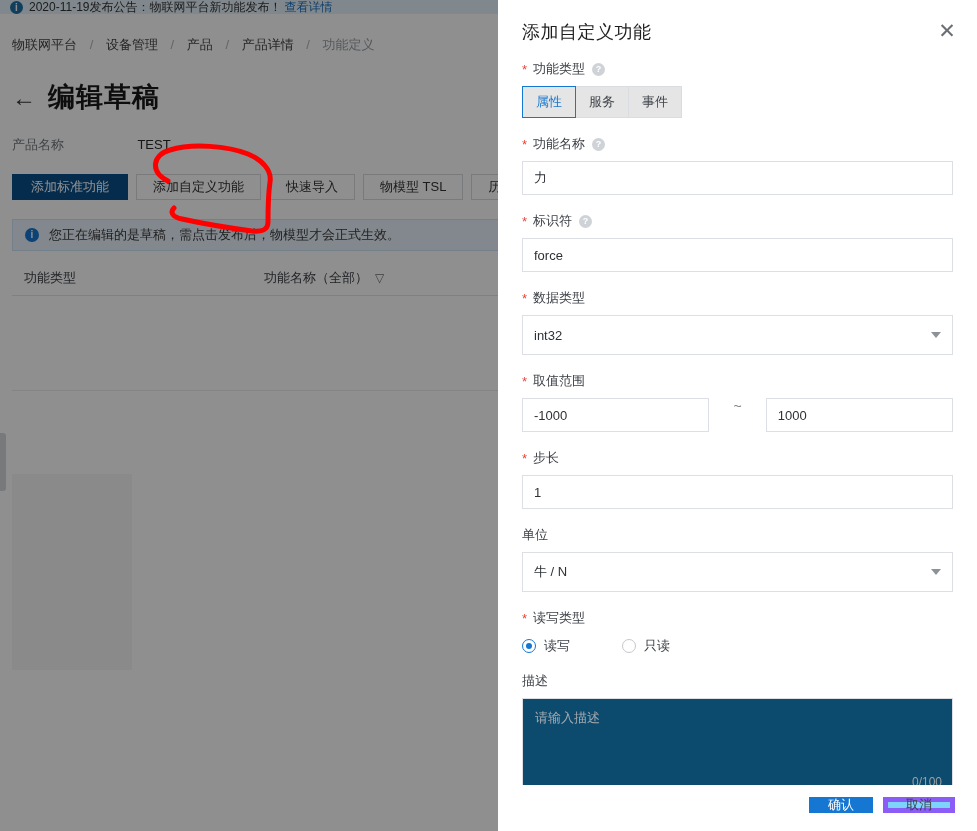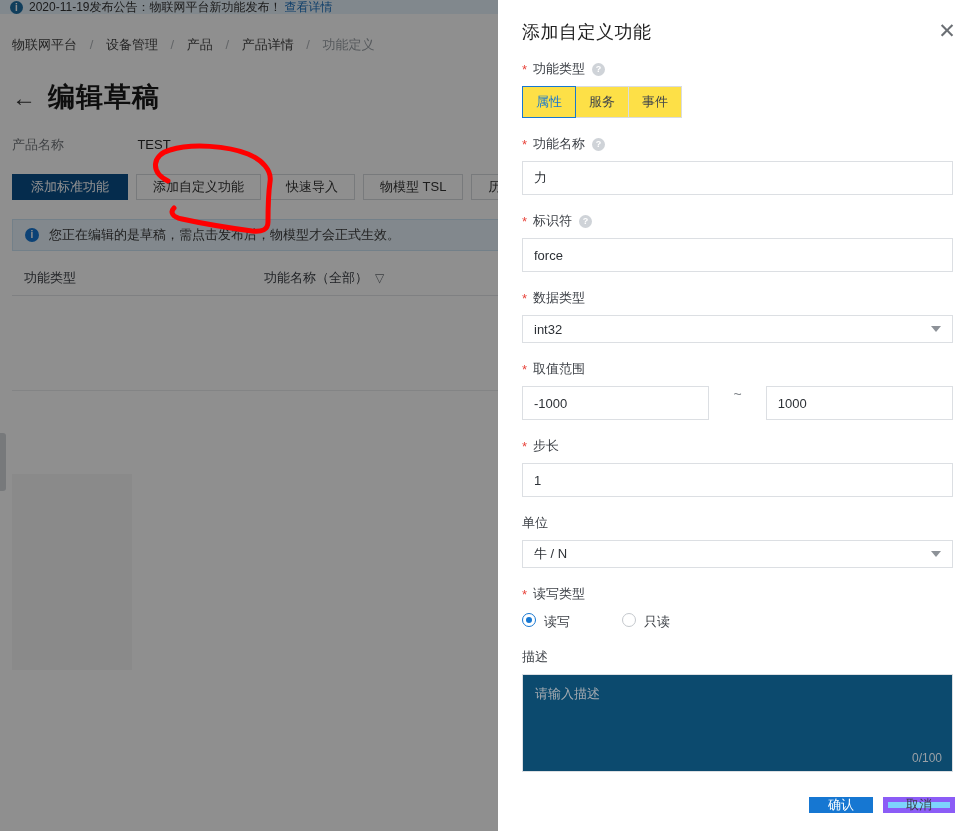--- a/index.html
+++ b/index.html
@@ -173,54 +173,54 @@
     display: inline-block; width: 13px; height: 13px; border-radius: 50%;
     background: #cfd3d8; color: #fff; font-size: 9px; line-height: 13px;
     text-align: center; margin-left: 3px; font-weight: bold;
   }
 
   .seg { display: flex; }
   .seg-item {
     height: 32px; min-width: 42px; padding: 15px 13px;
     display: flex; align-items: center; justify-content: center;
     border: 1px solid #d9dce0; border-left: none;
-    font-size: 13px; color: #40454b; background: #fde047;
+    font-size: 13px; color: #40454b; background: #e5e5e5;
   }
   .seg-item:first-child { border-left: 1px solid #d9dce0; }
   .seg-item.active {
     color: #1677d2; border-color: #1677d2; position: relative; z-index: 2;
   }
 
   .inp {
     width: 100%; height: 34px;
     border: 1px solid #dcdfe3; background: #fff;
     display: flex; align-items: center;
     padding: 0 11px;
     font-size: 13px; color: #2d3136;
   }
 
   .sel {
-    width: 100%; height: 28px;
+    width: 100%; height: 40px;
     border: 1px solid #dcdfe3; background: #fff;
     display: flex; align-items: center; justify-content: space-between;
     padding: 0 11px;
     font-size: 13px; color: #2d3136;
   }
   .caret {
     width: 0; height: 0;
     border-left: 5px solid transparent; border-right: 5px solid transparent;
     border-top: 6px solid #8d9298;
   }
 
   .range-row { display: flex; align-items: flex-start; gap: 16px; }
   .range-row .inp { width: 203px; }
   .tilde { width: 27px; text-align: center; color: #7a7f85; font-size: 14px; }
 
   .radio-row { display: flex; align-items: center; gap: 0; padding-top: 2px; }
-  .radio-opt { display: flex; gap: 8px; margin-right: 52px; font-size: 13px; color: #3b3f45; }
+  .radio-opt { display: flex; align-items: center; gap: 8px; margin-right: 52px; font-size: 13px; color: #3b3f45; }
   .rad {
     width: 14px; height: 14px; border-radius: 50%;
     border: 1px solid #c4c8cd; background: #fff; position: relative;
   }
   .rad.on { border-color: #1677d2; border-width: 1px; }
   .rad.on::after {
     content: ""; position: absolute; left: 3px; top: 3px;
     width: 6px; height: 6px; border-radius: 50%; background: #1677d2;
   }
 

